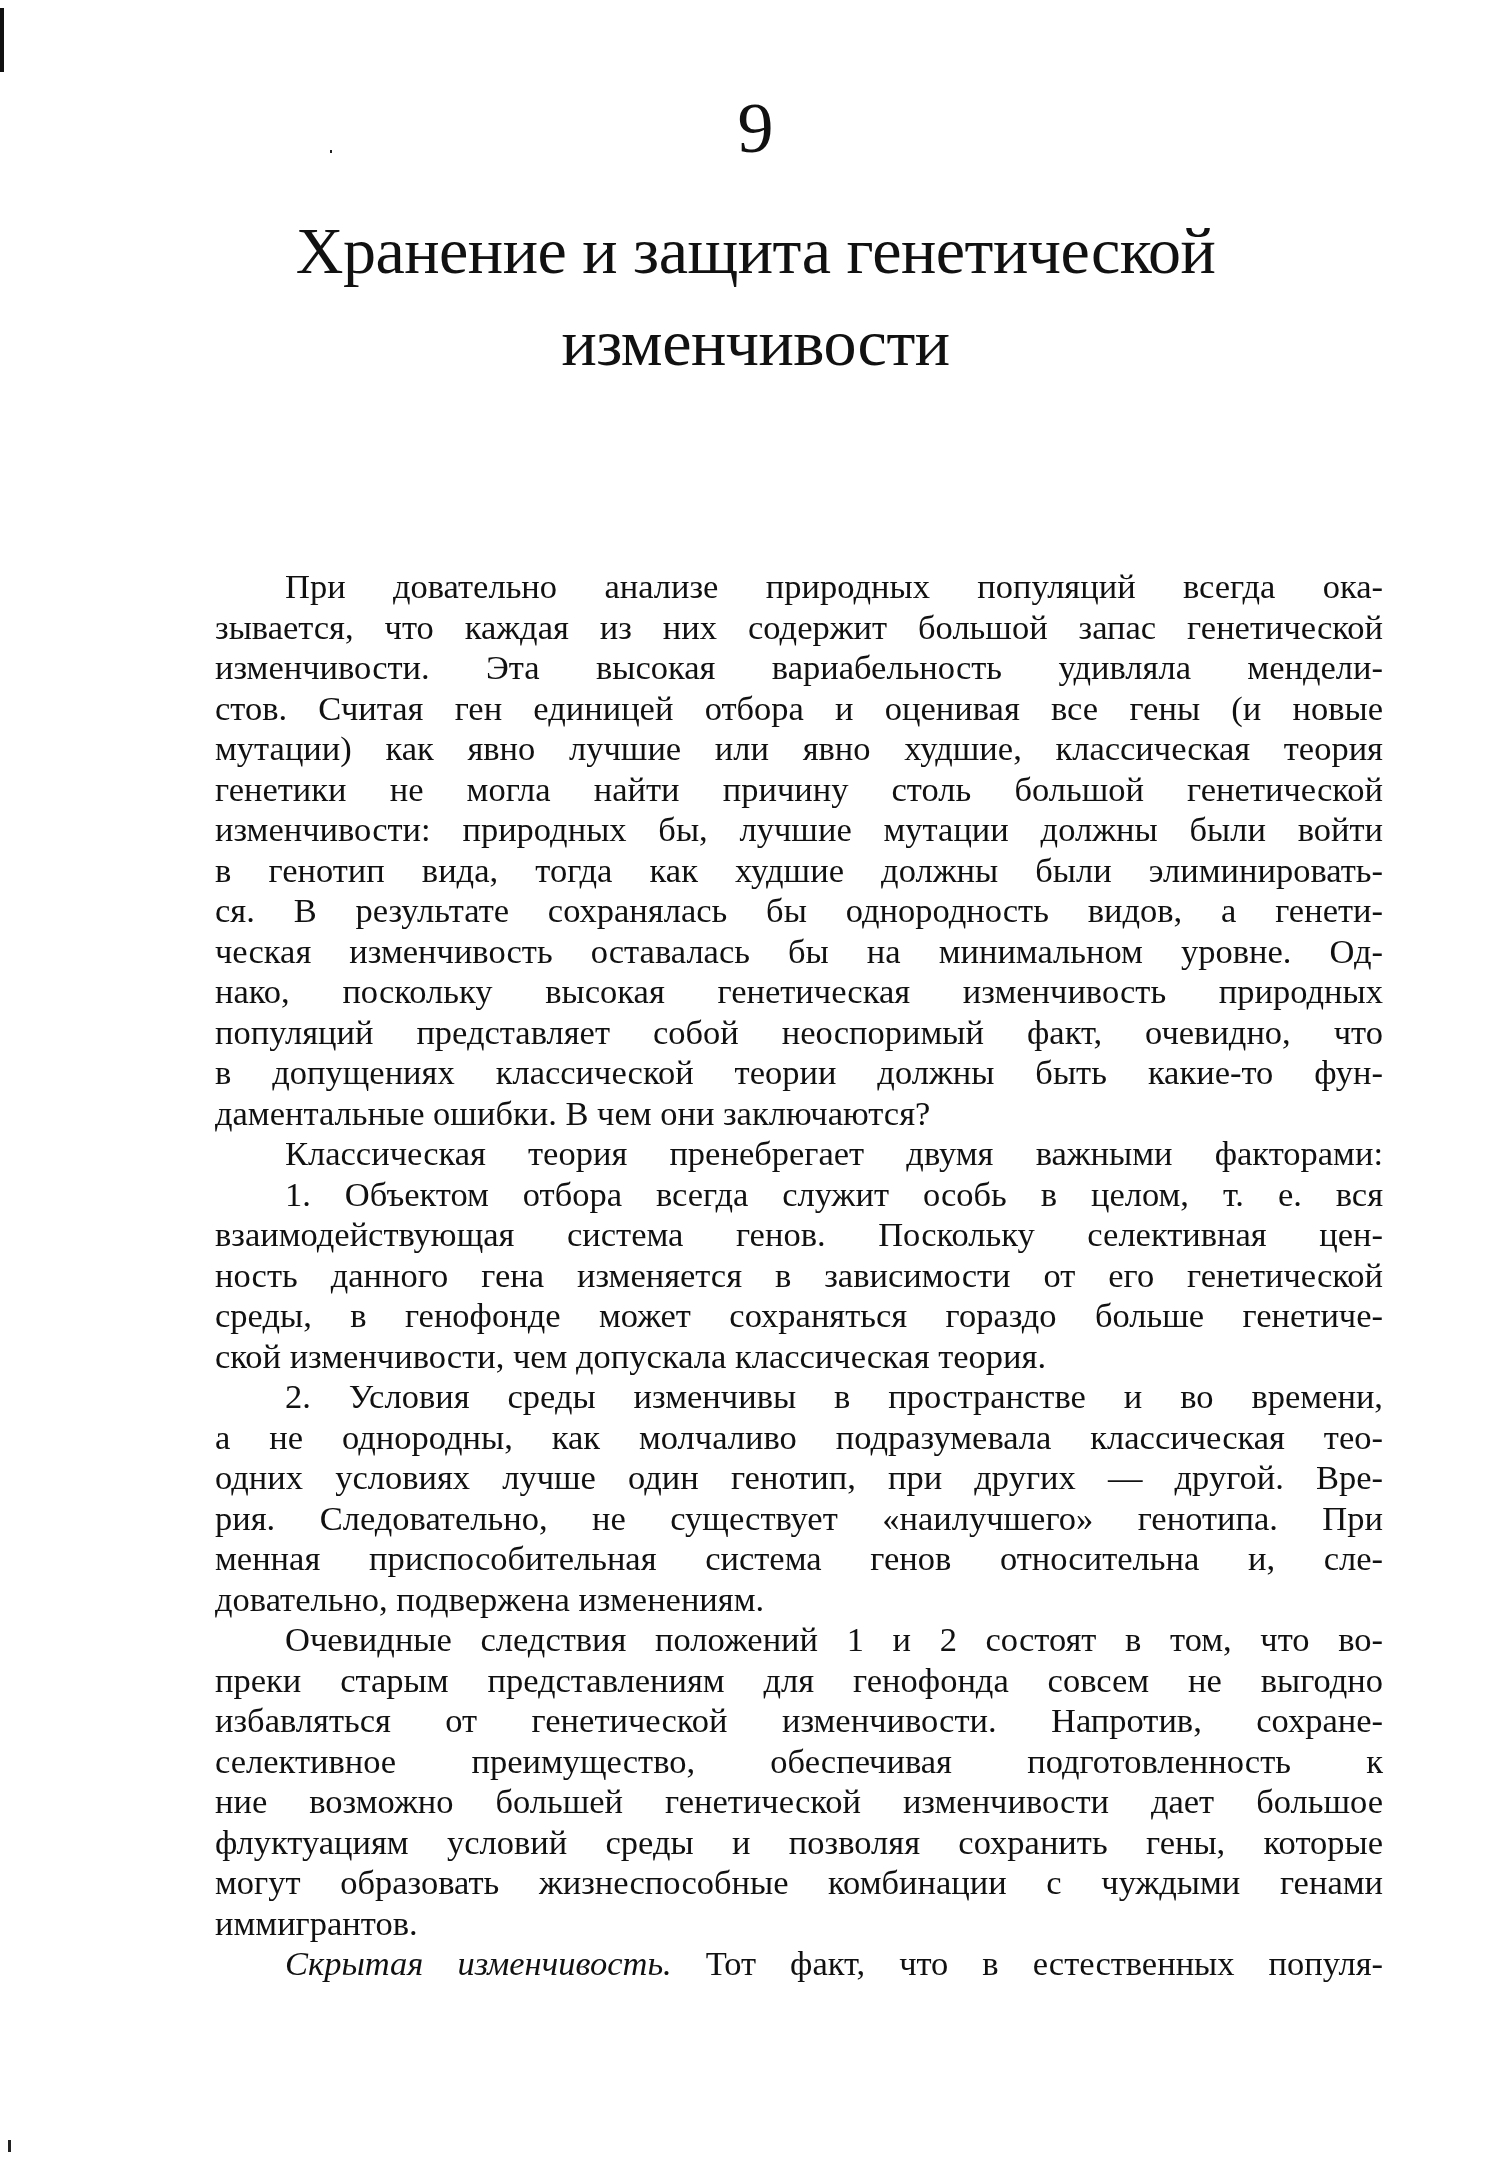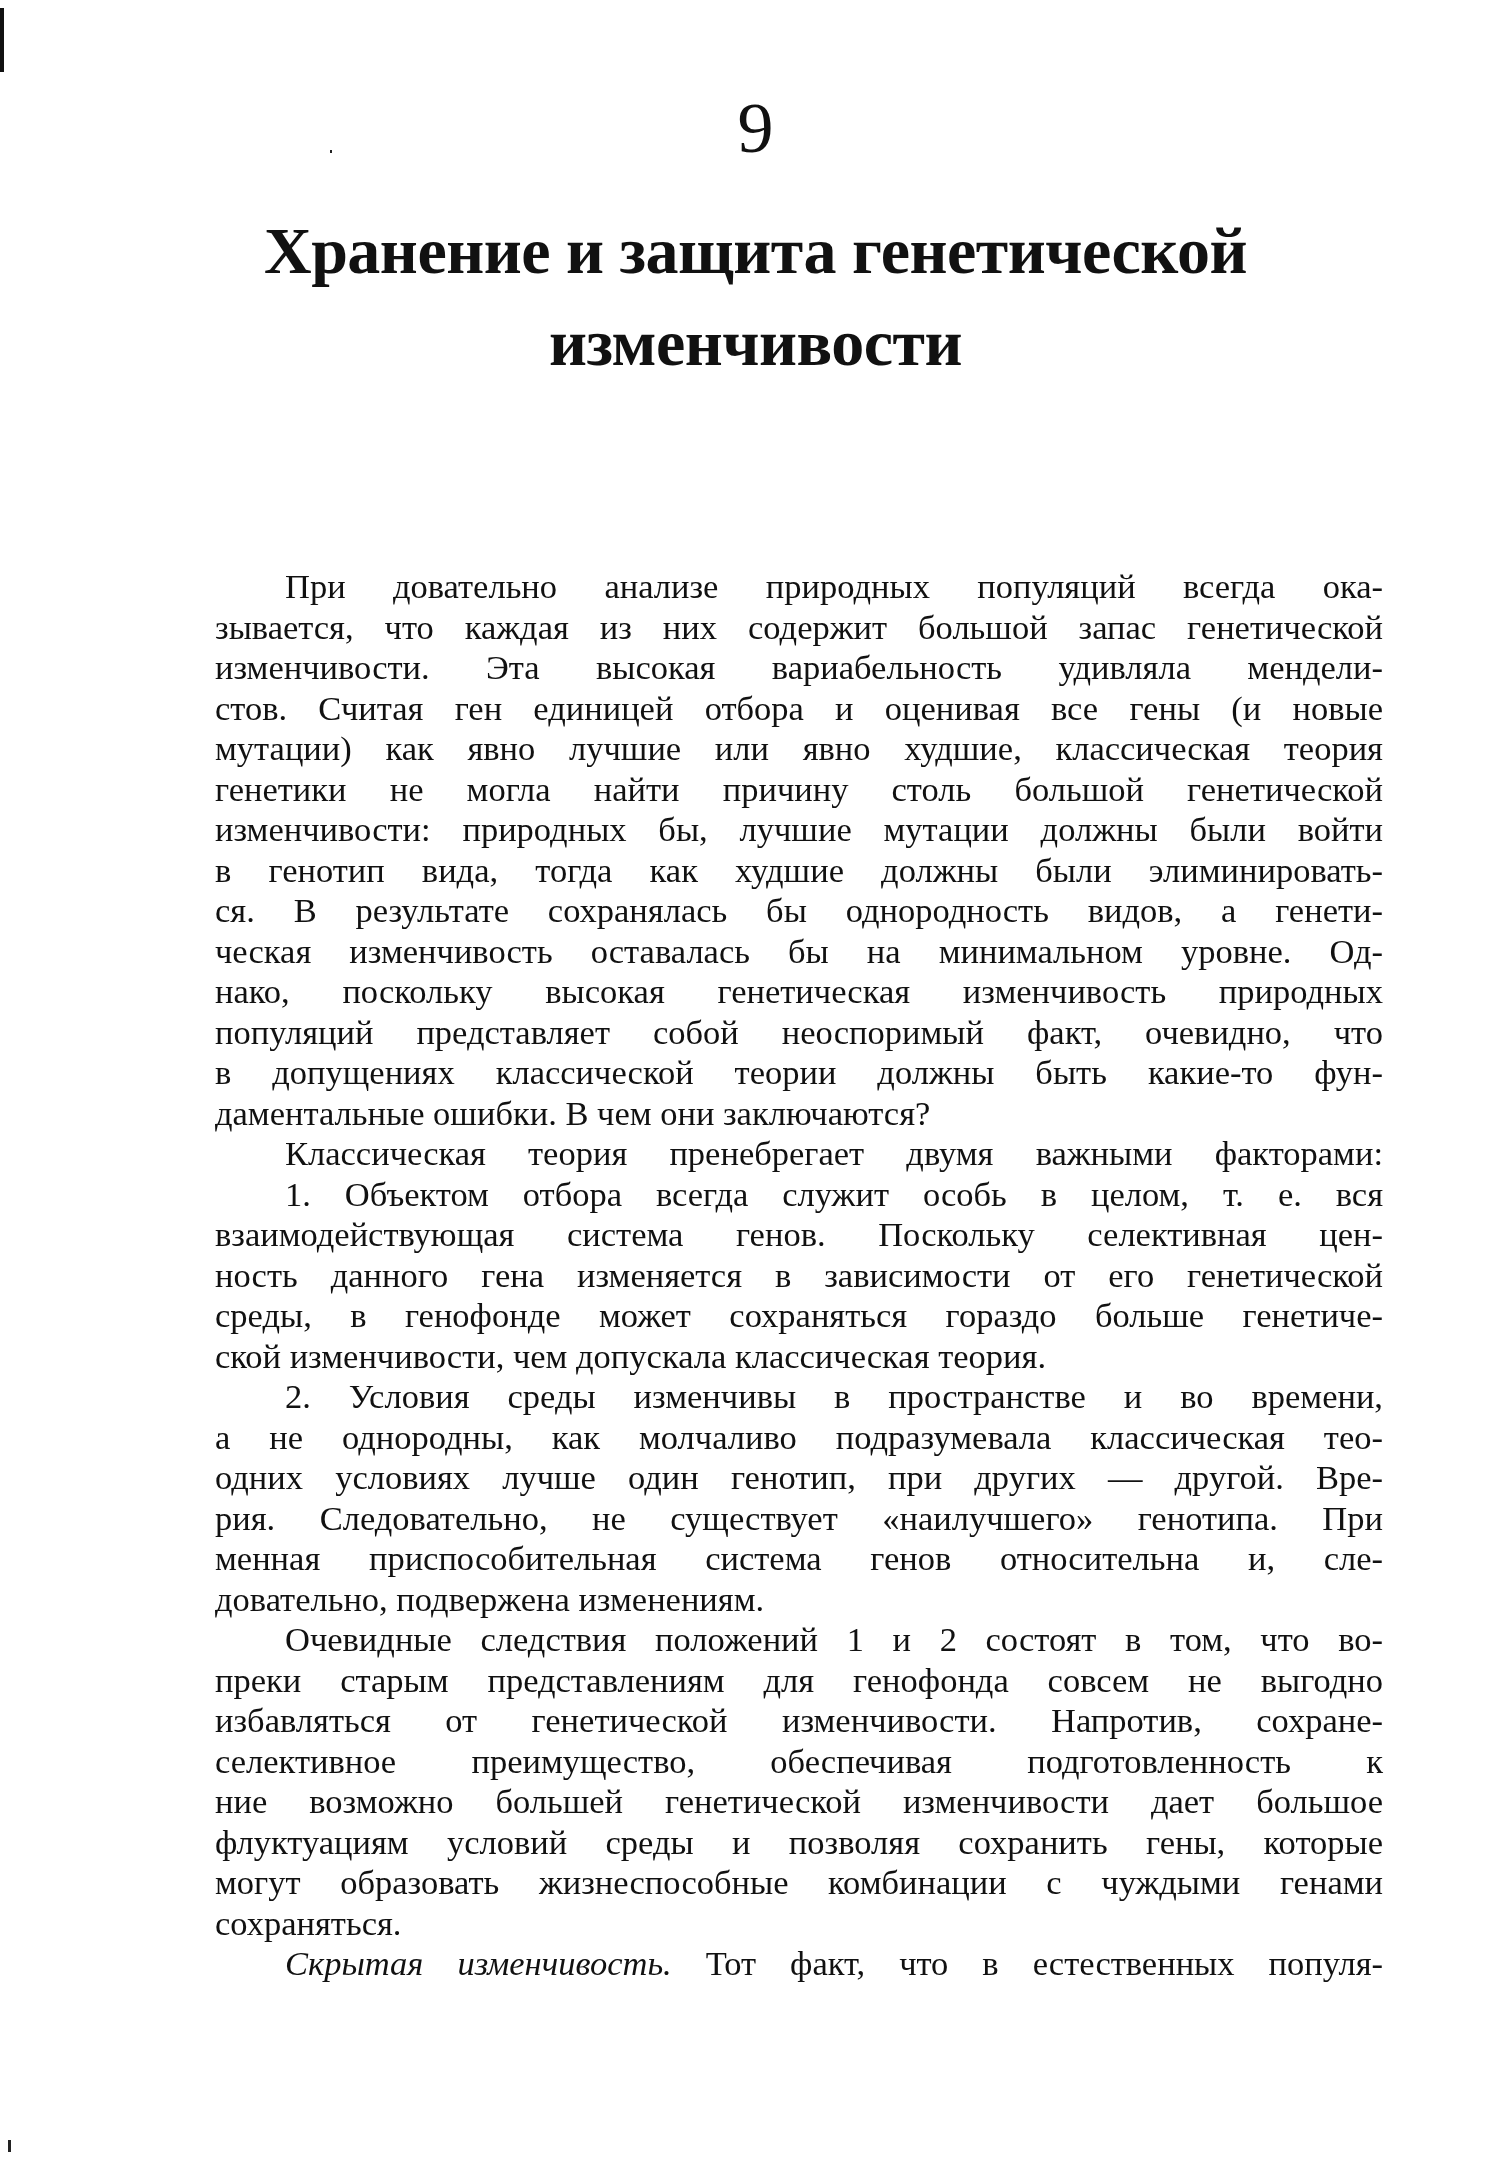--- a/index.html
+++ b/index.html
@@ -10,21 +10,21 @@
     .edge-mark {
       position: absolute; left: 0; top: 8px; width: 4px; height: 64px; background: #111;
     }
     .speck { position: absolute; background: #222; }
     .chapter-number {
       position: absolute; top: 92px; left: 0; width: 1511px; text-align: center;
       font-size: 72px; font-weight: normal; line-height: 1;
     }
     .chapter-title {
       position: absolute; top: 205px; left: 0; width: 1511px; text-align: center;
-      font-size: 66px; line-height: 92px; font-weight: bold; letter-spacing: -0.5px;
+      font-size: 66px; line-height: 92px; font-weight: normal; letter-spacing: -0.5px;
     }
     .page-body {
       position: absolute; top: 566px; left: 215px; width: 1168px;
       font-size: 34.5px; line-height: 40.5px; text-align: justify;
     }
     .line {
       display: block; white-space: nowrap; text-align: justify; text-align-last: justify;
       height: 40.5px; overflow: visible;
     }
     .line.last { text-align-last: left; }
@@ -73,16 +73,16 @@
       <span class="line">рия. Следовательно, не существует «наилучшего» генотипа. При</span>
       <span class="line">менная приспособительная система генов относительна и, сле-</span>
       <span class="line last">довательно, подвержена изменениям.</span>
       <span class="line indent">Очевидные следствия положений 1 и 2 состоят в том, что во-</span>
       <span class="line">преки старым представлениям для генофонда совсем не выгодно</span>
       <span class="line">избавляться от генетической изменчивости. Напротив, сохране-</span>
       <span class="line">селективное преимущество, обеспечивая подготовленность к</span>
       <span class="line">ние возможно большей генетической изменчивости дает большое</span>
       <span class="line">флуктуациям условий среды и позволяя сохранить гены, которые</span>
       <span class="line">могут образовать жизнеспособные комбинации с чуждыми генами</span>
-      <span class="line last">сохраняться.</span>
+      <span class="line last">иммигрантов.</span>
     </div>
   <span class="line indent"><span class="italic">Скрытая изменчивость.</span><span> Тот факт, что в естественных популя-</span></span>
 </div>
 
 </body></html>

